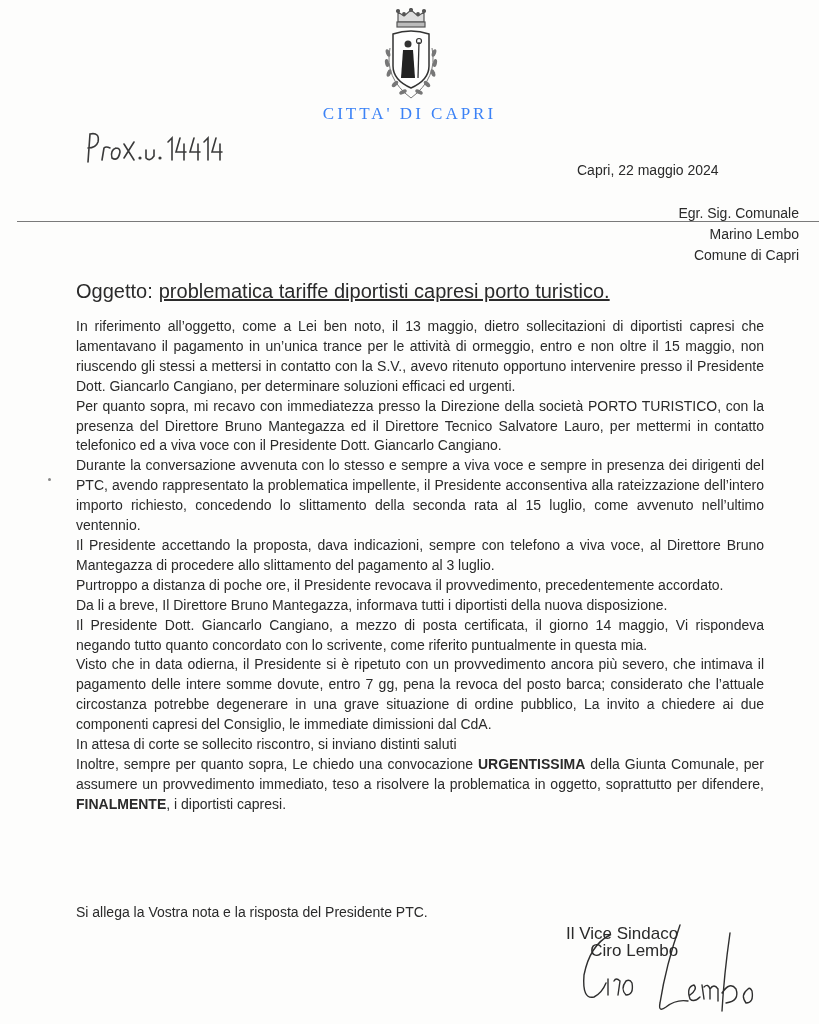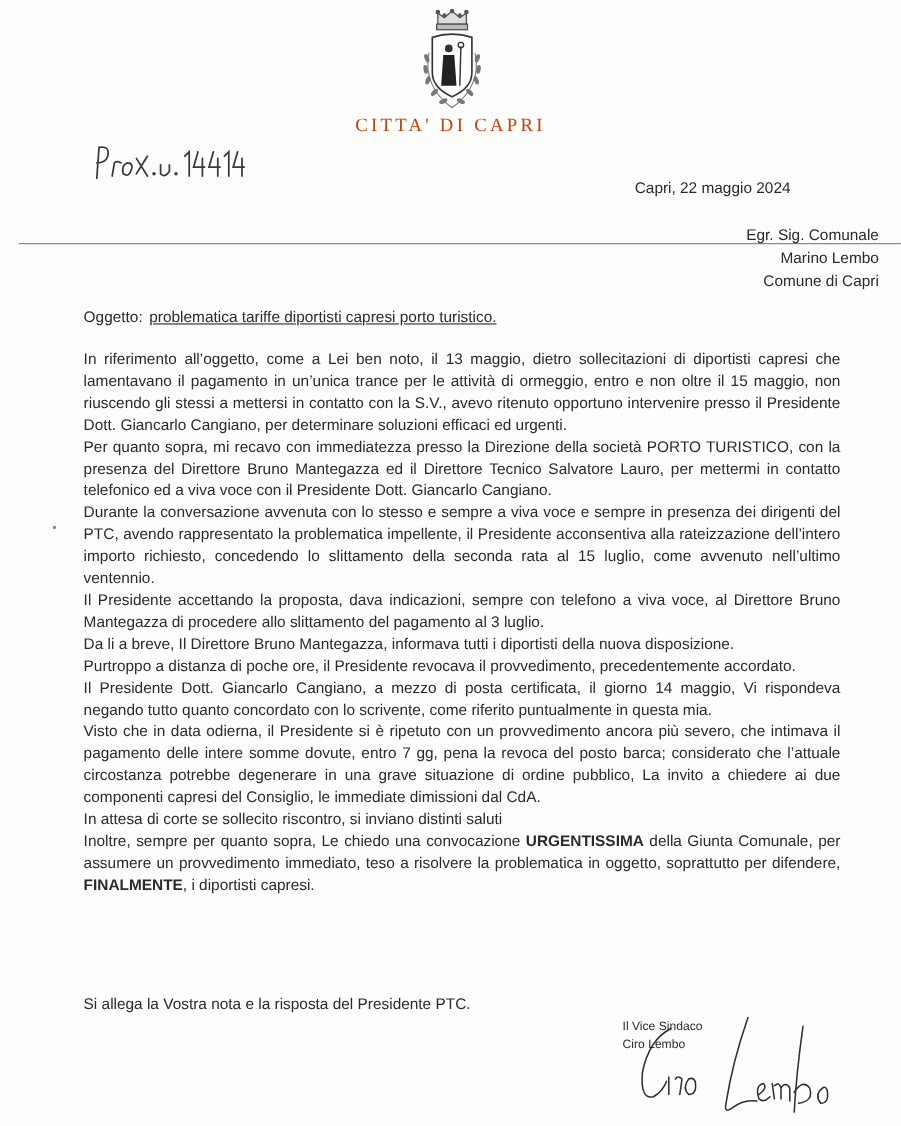--- a/index.html
+++ b/index.html
@@ -4,39 +4,39 @@
 <style>
   html, body { margin: 0; padding: 0; }
   body {
     width: 819px; height: 1024px; background: #fdfdfc; position: relative; overflow: hidden;
     font-family: "Liberation Sans", "DejaVu Sans", sans-serif; color: #2a2a2a;
   }
   .page { position: absolute; inset: 0; }
   .crest { position: absolute; left: 378px; top: 8px; width: 66px; height: 96px; }
   .city-title {
     position: absolute; left: 0; width: 819px; top: 104px; text-align: center;
-    font-family: "Liberation Serif", "DejaVu Serif", serif; font-size: 17px; letter-spacing: 3px; color: #c2410c;
+    font-family: "Liberation Serif", "DejaVu Serif", serif; font-size: 17px; letter-spacing: 3px; color: #3b82f6;
   }
   .handwritten {
     position: absolute; left: 82px; top: 128px; width: 150px; height: 40px;
   }
   .date { position: absolute; left: 577px; top: 162px; font-size: 14px; text-align: center; }
   .rule { position: absolute; left: 17px; top: 221px; width: 802px; height: 1px; background: #7a7a7a; }
   .recipient { position: absolute; right: 20px; top: 203px; text-align: right; font-size: 14px; line-height: 21px; }
   .recipient div { }
-  .subject { position: absolute; left: 76px; top: 280px; font-size: 14px; }
+  .subject { position: absolute; left: 76px; top: 280px; font-size: 20px; }
   .subject .u { text-decoration: underline; margin-left: 6px; }
   .body-text {
     position: absolute; left: 76px; top: 317px; width: 688px; font-size: 14px; line-height: 19.9px;
     text-align: justify; color: #2a2a2a;
   }
   .body-text p { margin: 0; }
   .body-text b { font-weight: bold; }
   .attach { position: absolute; left: 76px; top: 904px; font-size: 14px; }
-  .sign-block { position: absolute; left: 566px; top: 925px; font-size: 11px; line-height: 17px; text-align: left; }
+  .sign-block { position: absolute; left: 566px; top: 925px; font-size: 17px; line-height: 17px; text-align: right; }
   .signature { position: absolute; left: 580px; top: 915px; width: 210px; height: 105px; }
   .dot { position: absolute; width: 3px; height: 3px; border-radius: 50%; background: #888; }
 </style>
 </head>
 <body>
 
 <div class="page">
 
   <svg class="crest" viewBox="0 0 66 96">
 
@@ -104,22 +104,22 @@
 
   <div class="subject">
     <span>Oggetto:</span><span class="u">problematica tariffe diportisti capresi porto turistico.</span>
   </div>
 
   <div class="body-text">
     <p>In riferimento all’oggetto, come a Lei ben noto, il 13 maggio, dietro sollecitazioni di diportisti capresi che lamentavano il pagamento in un’unica trance per le attività di ormeggio, entro e non oltre il 15 maggio, non riuscendo gli stessi a mettersi in contatto con la S.V., avevo ritenuto opportuno intervenire presso il Presidente Dott. Giancarlo Cangiano, per determinare soluzioni efficaci ed urgenti.</p>
     <p>Per quanto sopra, mi recavo con immediatezza presso la Direzione della società PORTO TURISTICO, con la presenza del Direttore Bruno Mantegazza ed il Direttore Tecnico Salvatore Lauro, per mettermi in contatto telefonico ed a viva voce con il Presidente Dott. Giancarlo Cangiano.</p>
     <p>Durante la conversazione avvenuta con lo stesso e sempre a viva voce e sempre in presenza dei dirigenti del PTC, avendo rappresentato la problematica impellente, il Presidente acconsentiva alla rateizzazione dell’intero importo richiesto, concedendo lo slittamento della seconda rata al 15 luglio, come avvenuto nell’ultimo ventennio.</p>
     <p>Il Presidente accettando la proposta, dava indicazioni, sempre con telefono a viva voce, al Direttore Bruno Mantegazza di procedere allo slittamento del pagamento al 3 luglio.</p>
+    <p>Purtroppo a distanza di poche ore, il Presidente revocava il provvedimento, precedentemente accordato.</p>
     <p>Da li a breve, Il Direttore Bruno Mantegazza, informava tutti i diportisti della nuova disposizione.</p>
-    <p>Purtroppo a distanza di poche ore, il Presidente revocava il provvedimento, precedentemente accordato.</p>
     <p>Il Presidente Dott. Giancarlo Cangiano, a mezzo di posta certificata, il giorno 14 maggio, Vi rispondeva negando tutto quanto concordato con lo scrivente, come riferito puntualmente in questa mia.</p>
     <p>Visto che in data odierna, il Presidente si è ripetuto con un provvedimento ancora più severo, che intimava il pagamento delle intere somme dovute, entro 7 gg, pena la revoca del posto barca; considerato che l’attuale circostanza potrebbe degenerare in una grave situazione di ordine pubblico, La invito a chiedere ai due componenti capresi del Consiglio, le immediate dimissioni dal CdA.</p>
     <p>In attesa di corte se sollecito riscontro, si inviano distinti saluti</p>
     <p><span>Inoltre, sempre per quanto sopra, Le chiedo una convocazione </span><b>URGENTISSIMA</b><span> della Giunta Comunale, per assumere un provvedimento immediato, teso a risolvere la problematica in oggetto, soprattutto per difendere, </span><b>FINALMENTE</b><span>,  i diportisti capresi.</span></p>
   </div>
 
   <div class="attach">Si allega la Vostra nota e la risposta del Presidente PTC.</div>
 
   <svg class="signature" viewBox="0 0 210 105">
     <title>Ciro Lembo</title>

